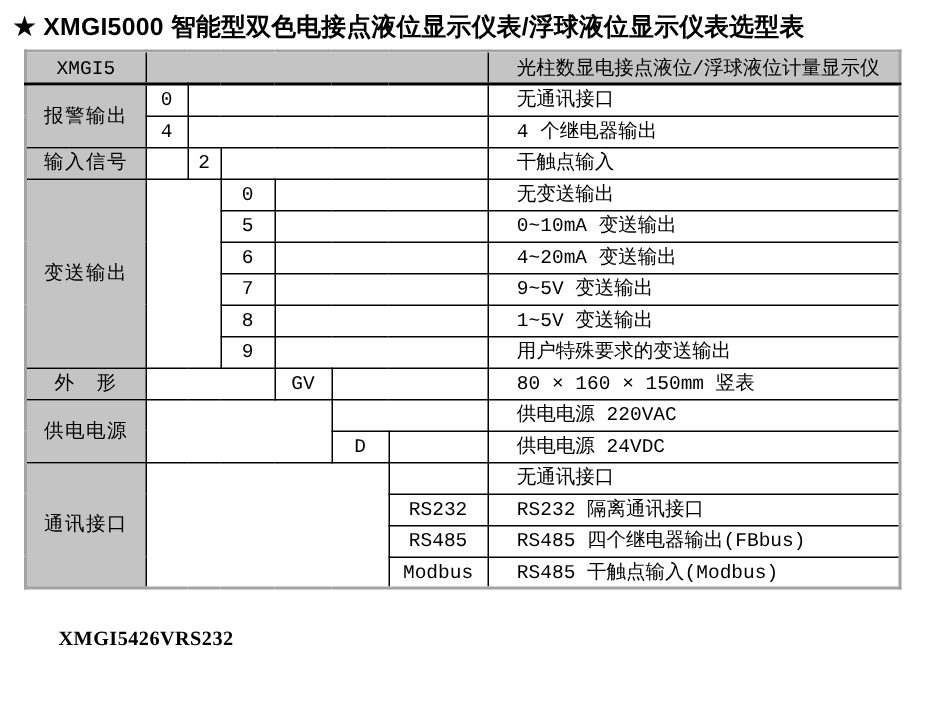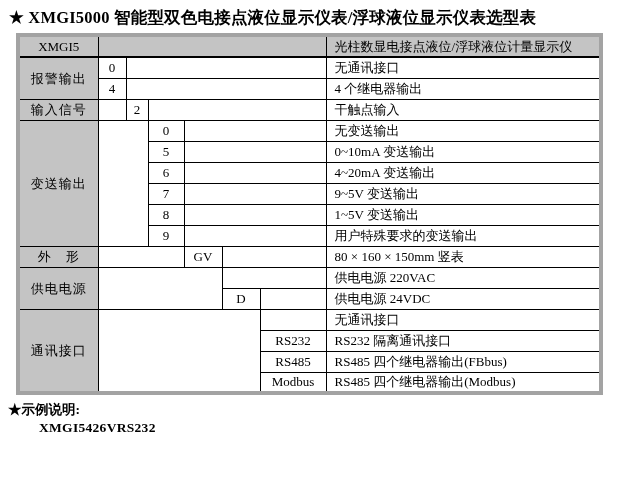--- a/index.html
+++ b/index.html
@@ -6,45 +6,46 @@
   html,body { width:629px; height:477px; }
   body {
     background:#ffffff;
     color:#000;
     font-family:"Liberation Serif","DejaVu Serif",serif;
     position:relative;
     overflow:hidden;
   }
   .title {
     position:absolute; left:9px; top:7px;
-    font-family:Liberation Serif, serif;
+    font-family:Liberation Sans, sans-serif;
     font-weight:bold; font-size:16.5px; letter-spacing:0.2px;
     white-space:nowrap;
   }
   table.selector {
     position:absolute; left:16px; top:33px;
     width:583px; border-collapse:collapse; table-layout:fixed;
-    border:4px solid #a3a3a3;
+    border:2px solid #a3a3a3;
+    font-family:Liberation Mono, monospace;
   }
   td {
     border:1px solid #000;
     height:21px; padding:0;
     font-size:13px; line-height:15px;
     white-space:nowrap; overflow:hidden;
   }
   tr.header-row td { border-bottom:2px solid #000; height:22px; }
   .gray { background:#c4c4c4; }
   .center { text-align:center; }
-  .desc { text-align:left; padding-left:8px; }
+  .desc { text-align:left; padding-left:19px; }
   .label { letter-spacing:1px; }
   .footer {
     position:absolute; left:8px; top:401px; width:616px;
     font-weight:bold; font-size:13.5px; line-height:18px;
   }
-  .footer .indent { padding-left:31px; }
+  .footer .indent { padding-left:31px;margin-top:16px; }
   .footer .model { font-family:"Liberation Serif","DejaVu Serif",serif; letter-spacing:0.3px; }
 </style>
 </head>
 <body>
 
 <div class="title">★ XMGI5000 智能型双色电接点液位显示仪表/浮球液位显示仪表选型表</div>
 
 <table class="selector">
   <colgroup>
     <col style="width:80px">
@@ -146,21 +147,20 @@
   <tr>
     <td class="center">RS232</td>
     <td class="desc">RS232 隔离通讯接口</td>
   </tr>
   <tr>
     <td class="center">RS485</td>
     <td class="desc">RS485 四个继电器输出(FBbus)</td>
   </tr>
   <tr>
     <td class="center">Modbus</td>
-    <td class="desc">RS485 四个继电器输出(Modbus)</td>
+    <td class="desc">RS485 干触点输入(Modbus)</td>
   </tr>
 </tbody>
   </table>
 
 <div class="footer">
-  <div>★示例说明:</div>
   <div class="indent model">XMGI5426VRS232</div>
 </div>
 
 </body></html>

